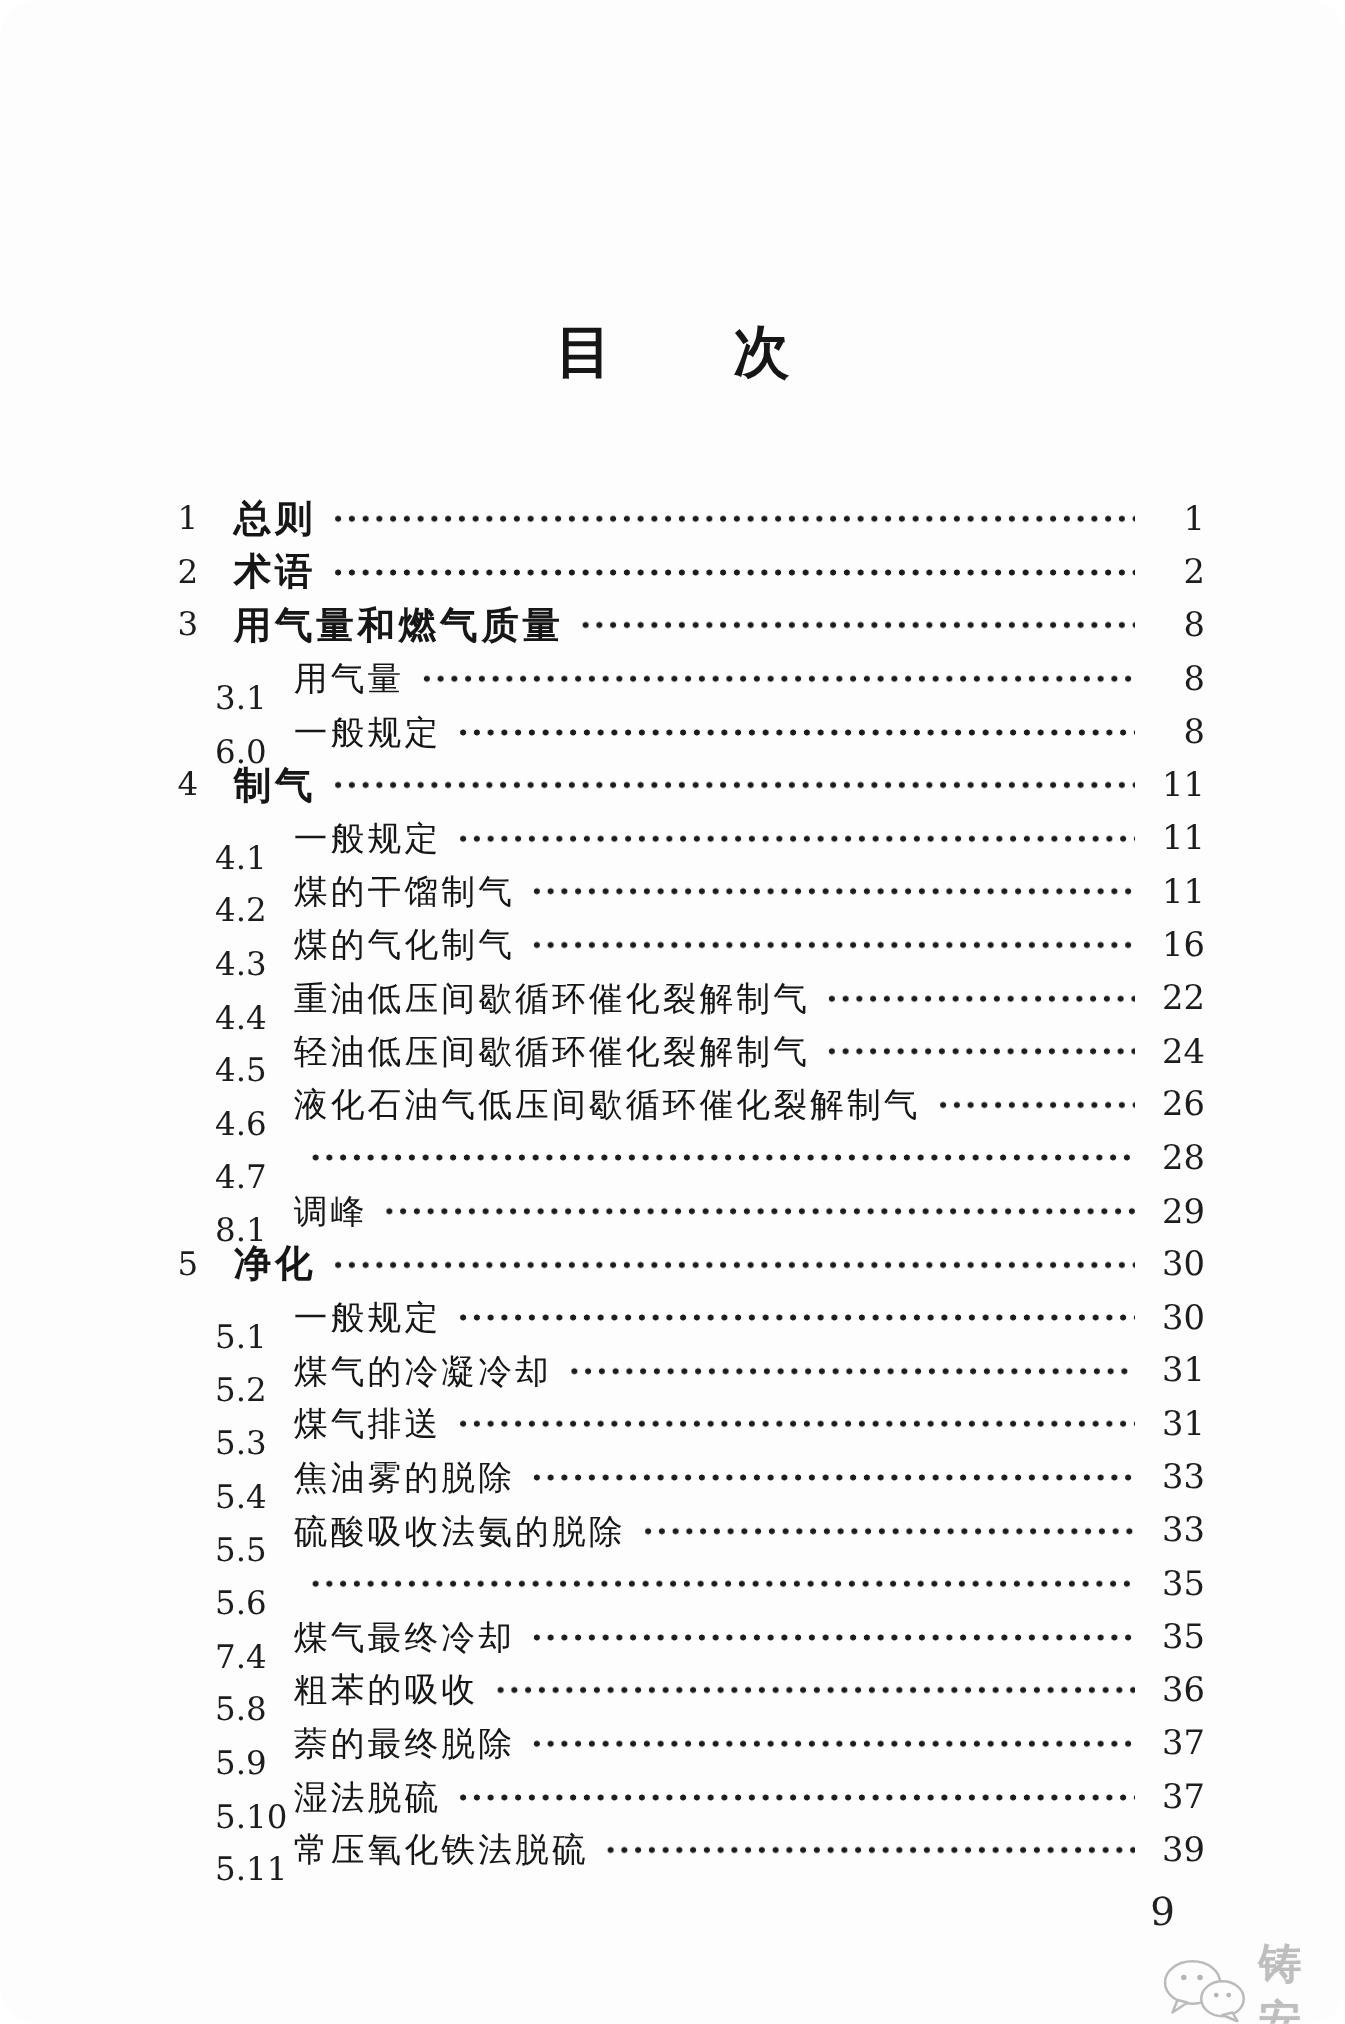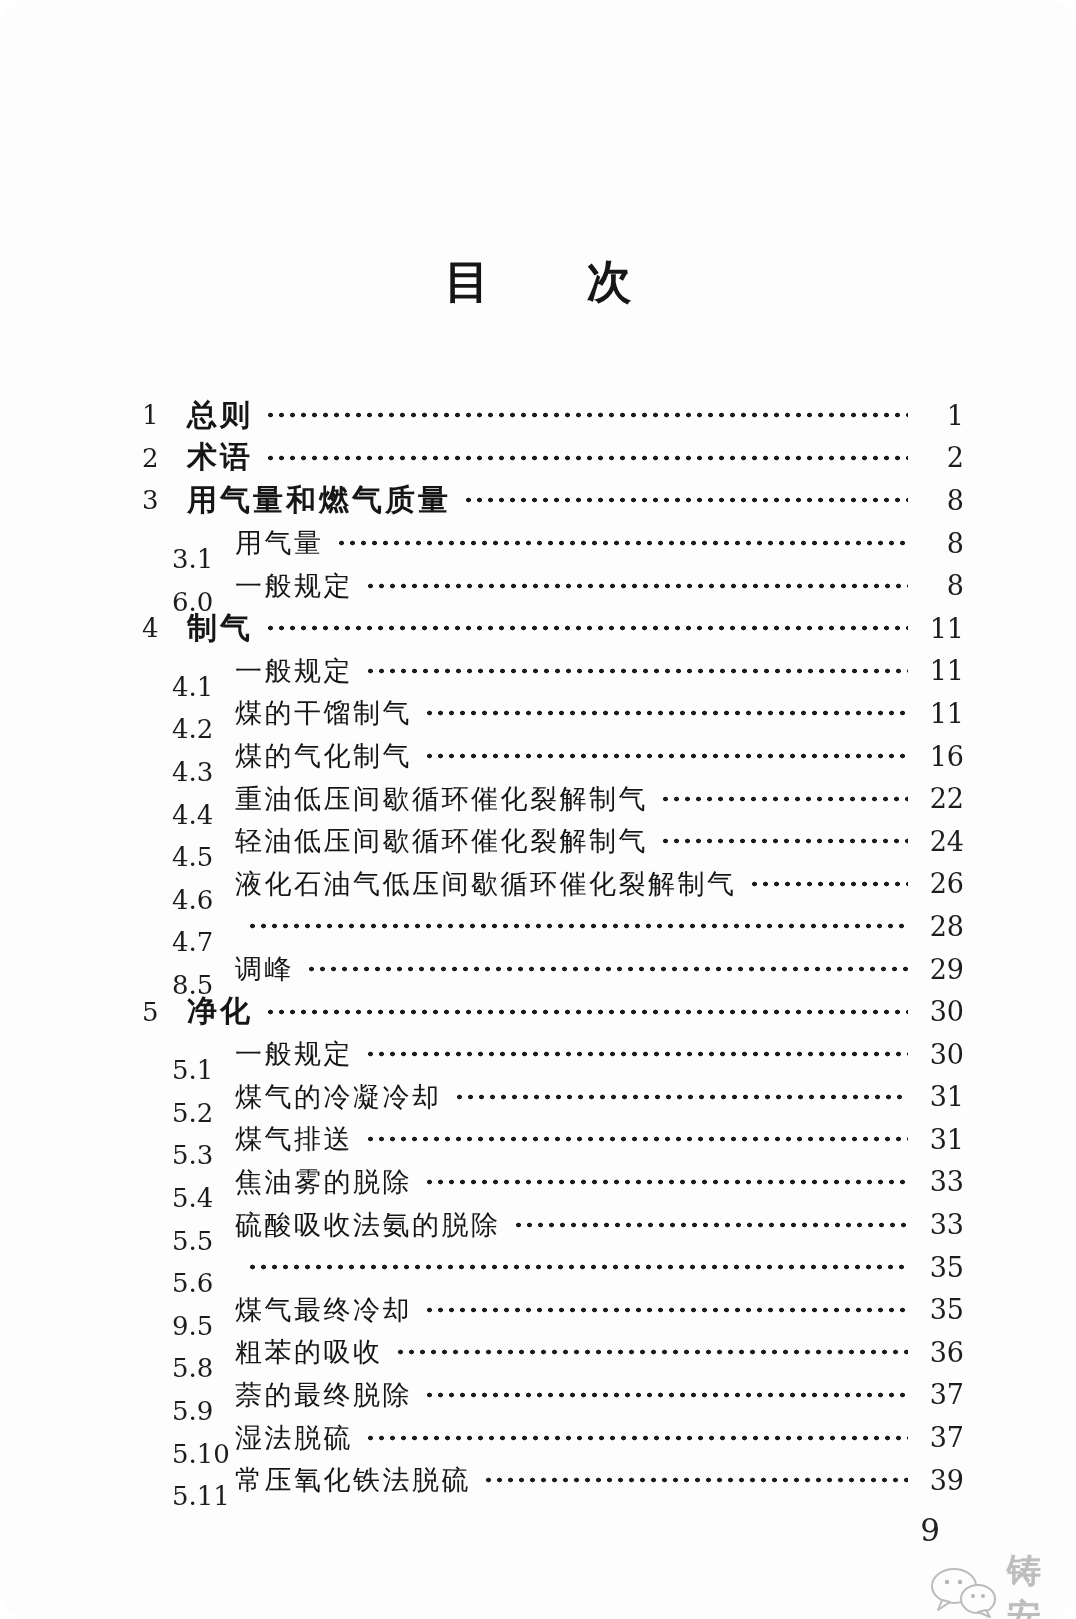--- a/index.html
+++ b/index.html
@@ -195,21 +195,21 @@
     <span class="page-num">26</span>
   </div>
 
   <div class="toc-row level2">
     <span class="num">4.7</span>
     <span class="dots"></span>
     <span class="page-num">28</span>
   </div>
 
   <div class="toc-row level2">
-    <span class="num">8.5</span>
+    <span class="num">8.1</span>
     <span class="label">调峰</span>
     <span class="dots"></span>
     <span class="page-num">29</span>
   </div>
 
   <div class="toc-row level1">
     <span class="num">5</span>
     <span class="label">净化</span>
     <span class="dots"></span>
     <span class="page-num">30</span>
@@ -250,21 +250,21 @@
     <span class="page-num">33</span>
   </div>
 
   <div class="toc-row level2">
     <span class="num">5.6</span>
     <span class="dots"></span>
     <span class="page-num">35</span>
   </div>
 
   <div class="toc-row level2">
-    <span class="num">9.5</span>
+    <span class="num">7.4</span>
     <span class="label">煤气最终冷却</span>
     <span class="dots"></span>
     <span class="page-num">35</span>
   </div>
 
   <div class="toc-row level2">
     <span class="num">5.8</span>
     <span class="label">粗苯的吸收</span>
     <span class="dots"></span>
     <span class="page-num">36</span>

